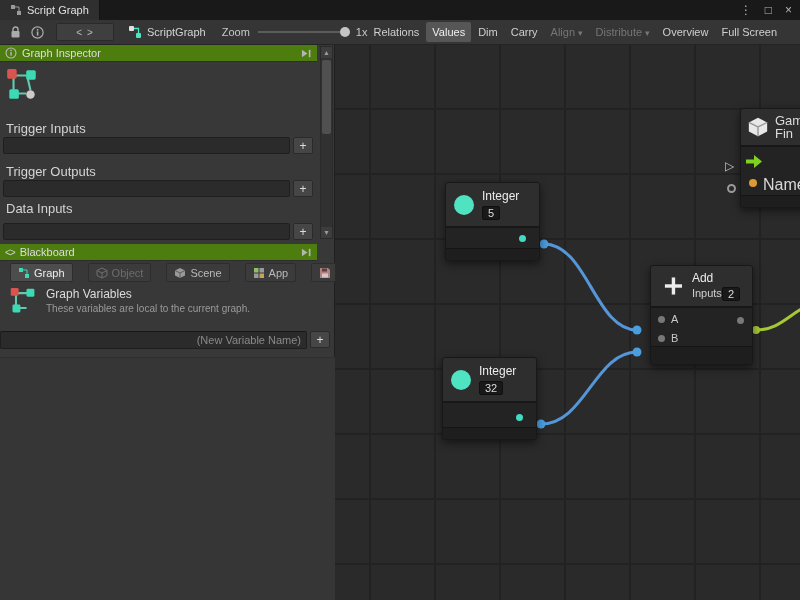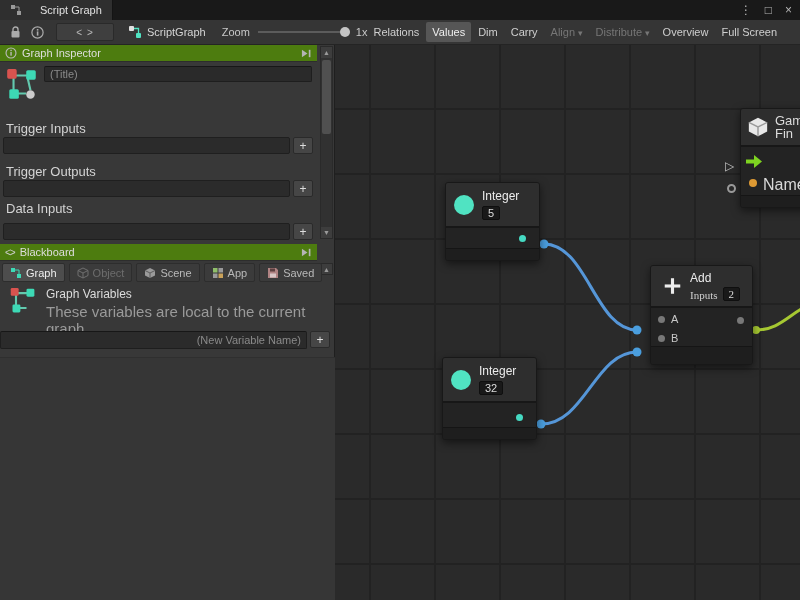--- a/index.html
+++ b/index.html
@@ -1,21 +1,21 @@
 <!DOCTYPE html>
 <html><head>
 <meta charset="utf-8">
 <style>
   *{margin:0;padding:0;box-sizing:border-box;}
   html,body{width:800px;height:600px;overflow:hidden;}
   body{font-family:"Liberation Sans",sans-serif;font-size:12px;background:#383838;color:#ccc;position:relative;}
 
   
   .titlebar{position:absolute;left:0;top:0;width:800px;height:20px;background:#191919;}
-  .doc-tab{position:absolute;left:0;top:0;height:20px;display:flex;align-items:center;gap:18px;padding:0 10px;background:#2f2f2f;color:#e0e0e0;font-size:11px;border-right:1px solid #141414;}
+  .doc-tab{position:absolute;left:0;top:0;height:20px;display:flex;align-items:center;gap:5px;padding:0 10px;background:#2f2f2f;color:#e0e0e0;font-size:11px;border-right:1px solid #141414;}
   .win-controls{position:absolute;right:8px;top:0;height:20px;display:flex;align-items:center;gap:13px;color:#b5b5b5;font-size:12px;}
   .win-controls span{cursor:default;}
 
   
   .toolbar{position:absolute;left:0;top:20px;width:800px;height:25px;background:#353535;border-bottom:1px solid #242424;display:flex;align-items:center;}
   .tb-ico{margin-left:10px;flex:0 0 auto;display:flex;align-items:center;}
   .code-btn{margin-left:12px;width:58px;height:18px;background:#3f3f3f;border:1px solid #2a2a2a;border-radius:2px;color:#bbb;font-size:10px;display:flex;align-items:center;justify-content:center;letter-spacing:1px;}
   .graph-ref{margin-left:14px;display:flex;align-items:center;gap:5px;color:#d6d6d6;font-size:11px;}
   .zoom-label{margin-left:16px;color:#c8c8c8;font-size:11px;}
   .zoom-slider{margin-left:8px;width:92px;height:25px;position:relative;}
@@ -41,26 +41,26 @@
 
   
   .vscroll{position:absolute;right:1px;width:13px;background:#313131;border:1px solid #2a2a2a;}
   .vs1{top:1px;height:193px;}
   .vs-arrow{position:absolute;left:0;width:11px;height:11px;background:#3d3d3d;color:#9a9a9a;font-size:7px;display:flex;align-items:center;justify-content:center;}
   .vs-up{top:0;} .vs-down{bottom:0;}
   .vs-thumb{position:absolute;left:1px;width:9px;background:#505050;border-radius:2px;top:13px;height:74px;}
   .bb-scrollup{position:absolute;right:1px;top:218px;width:13px;height:12px;background:#3d3d3d;border:1px solid #2a2a2a;color:#9a9a9a;font-size:7px;display:flex;align-items:center;justify-content:center;}
 
   
-  .bb-tabs{position:absolute;left:2px;top:218px;display:flex;gap:4px;}
+  .bb-tabs{position:absolute;left:10px;top:218px;display:flex;gap:15px;}
   .bbtab{height:19px;display:flex;align-items:center;gap:4px;padding:0 7px;font-size:11px;color:#b9b9b9;background:#3b3b3b;border:1px solid #2d2d2d;border-radius:2px;}
   .bbtab.active{background:#4d4d4d;color:#ededed;}
   .bbtab.disabled{color:#6d6d6d;}
   .vars-title{position:absolute;left:46px;top:242px;font-size:12px;color:#dcdcdc;}
-  .vars-sub{position:absolute;left:46px;top:258px;font-size:15px;color:#9a9a9a;}
+  .vars-sub{position:absolute;left:46px;top:258px;font-size:10px;color:#9a9a9a;}
   .newvar{left:0;top:286px;width:307px;height:18px;text-align:right;background:#2b2b2b;}
   .nv-add{left:310px;top:286px;}
   .panel-lower{position:absolute;left:0;top:312px;width:335px;height:243px;background:#363636;border-top:1px solid #2f2f2f;}
 
   
   .canvas{position:absolute;left:335px;top:45px;width:465px;height:555px;background-color:#2a2a2a;overflow:hidden;
     background-image:linear-gradient(to right,#222 2px,transparent 2px),linear-gradient(to bottom,#222 2px,transparent 2px);
     background-size:65px 65px;background-position:34px 0,0 63px;}
   .wires{position:absolute;left:0;top:0;z-index:1;}
   .node{position:absolute;z-index:2;background:#272727;border:1px solid #181818;border-radius:3px;box-shadow:0 3px 9px rgba(0,0,0,.5);}
@@ -77,21 +77,21 @@
   .int2 .out-dot-teal{top:11px;}
   .int-foot{height:12px;}
   .addn{left:315px;top:220px;width:103px;}
   .add-head{padding:5px 12px;}
   .add-body{height:40px;}
   .prow{position:absolute;left:7px;display:flex;align-items:center;gap:6px;font-size:11px;color:#c8c8c8;}
   .prow.a{top:5px;} .prow.b{top:24px;}
   .gdot{width:7px;height:7px;border-radius:50%;background:#787878;}
   .add-outdot{position:absolute;right:8px;top:9px;width:7px;height:7px;border-radius:50%;background:#787878;}
   .add-foot{height:18px;}
-  .inputs-row{display:flex;align-items:flex-end;gap:5px;font-size:11px;color:#cfcfcf;margin-top:2px;font-family:Liberation Serif, serif;}
+  .inputs-row{display:flex;align-items:flex-start;font-size:11px;color:#cfcfcf;margin-top:2px;}
   .partial{left:405px;top:63px;width:120px;}
   .pt-head{padding:5px 6px;gap:6px;}
   .pt-lines{display:flex;flex-direction:column;font-size:13px;color:#ddd;line-height:13px;}
   .pt-body{height:50px;}
   .orange-dot{position:absolute;left:8px;top:32px;width:8px;height:8px;border-radius:50%;background:#dd9933;}
   .pt-name{position:absolute;left:22px;top:29px;font-size:16px;color:#d8d8d8;}
   .green-arrow{position:absolute;left:5px;top:8px;}
   .pt-foot{height:12px;}
   .oport-tri{position:absolute;left:390px;top:114px;color:#c4c4c4;font-size:12px;z-index:2;}
   .oport-ring{position:absolute;left:392px;top:139px;width:9px;height:9px;border:2px solid #9a9a9a;border-radius:50%;z-index:2;}
@@ -180,21 +180,20 @@
   </div>
 
   <svg style="position:absolute;left:5px;top:22px" width="34" height="36" viewBox="0 0 32 34">
     <path d="M9 8 H21 M8 10 V22 M11 25 H20" stroke="#63c9ae" stroke-width="2" fill="none"></path>
     <path d="M21 9 L24 22" stroke="#63c9ae" stroke-width="2" fill="none"></path>
     <rect x="2" y="2" width="9" height="9" rx="1.5" fill="#d9534f"></rect>
     <rect x="20" y="3" width="9" height="9" rx="1.5" fill="#3dd9b5"></rect>
     <rect x="4" y="21" width="9" height="9" rx="1.5" fill="#3dd9b5"></rect>
     <circle cx="24" cy="26" r="4" fill="#cccccc"></circle>
   </svg>
-  <input class="fld" style="left: 44px; top: 21px; width: 268px; height: 16px;" placeholder="(Title)">
 
   <div class="slabel" style="top:76px">Trigger Inputs</div>
   <div class="listbox" style="top:92px"></div>
   <div class="pbtn" style="left:293px;top:92px">+</div>
 
   <div class="slabel" style="top:119px">Trigger Outputs</div>
   <div class="listbox" style="top:135px"></div>
   <div class="pbtn" style="left:293px;top:135px">+</div>
 
   <div class="slabel" style="top:156px">Data Inputs</div>

